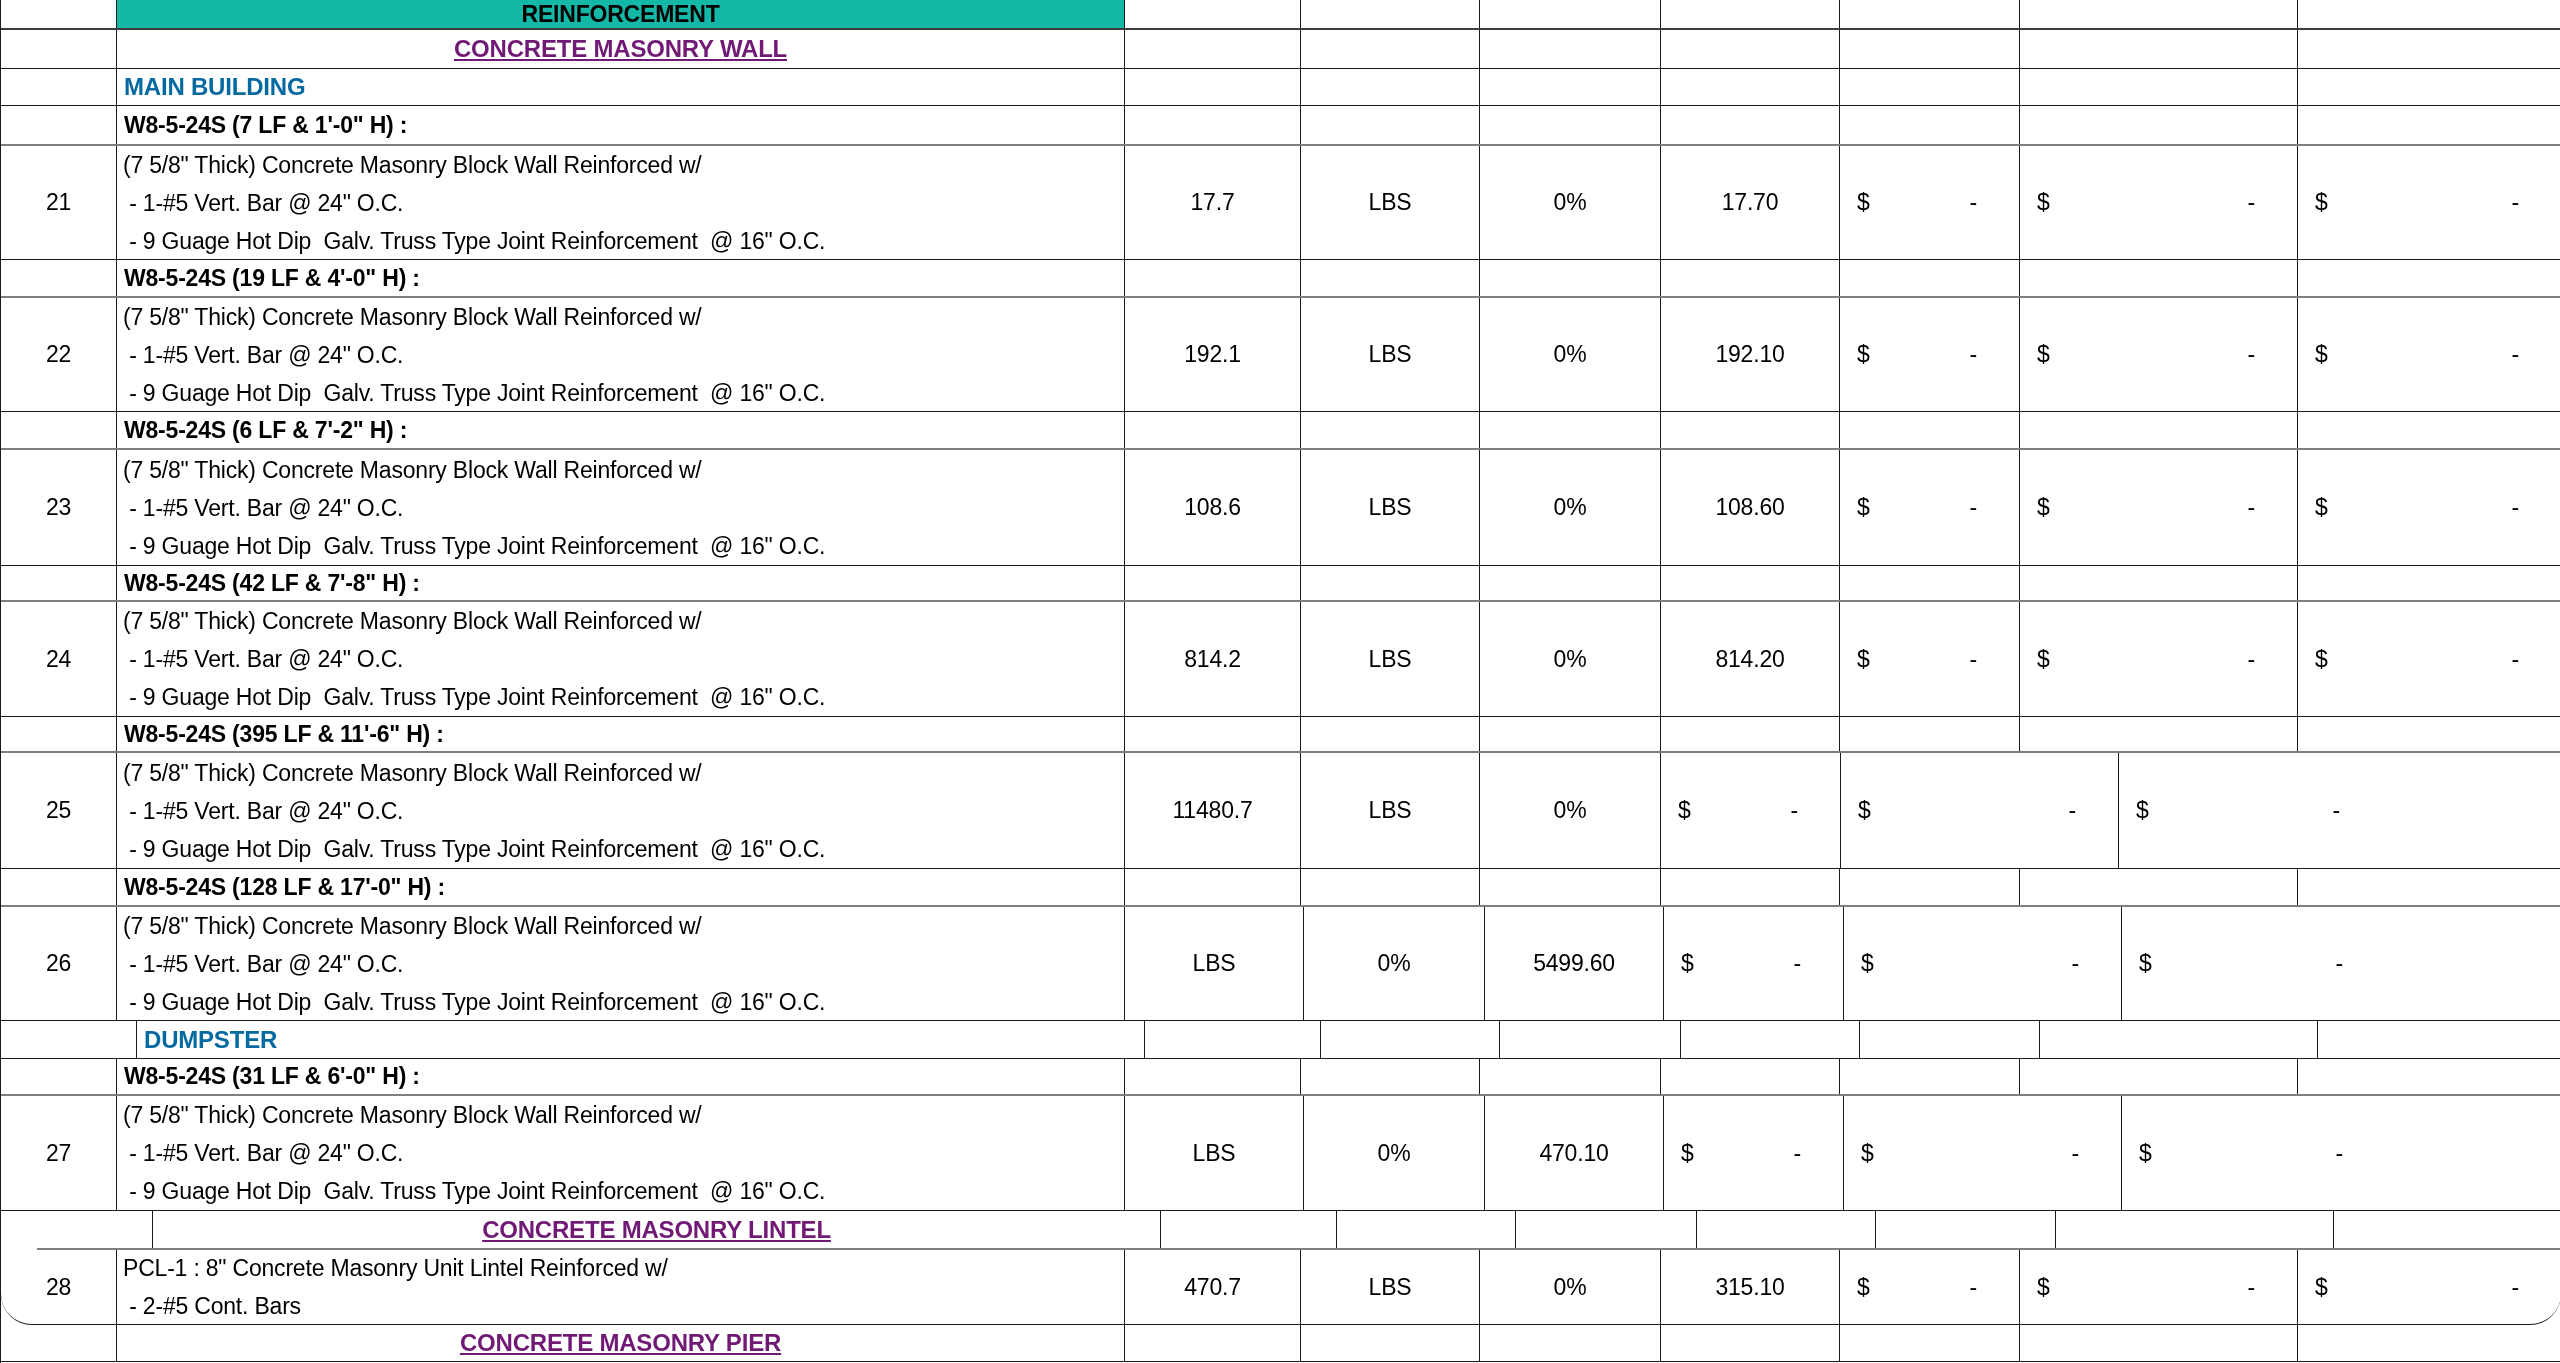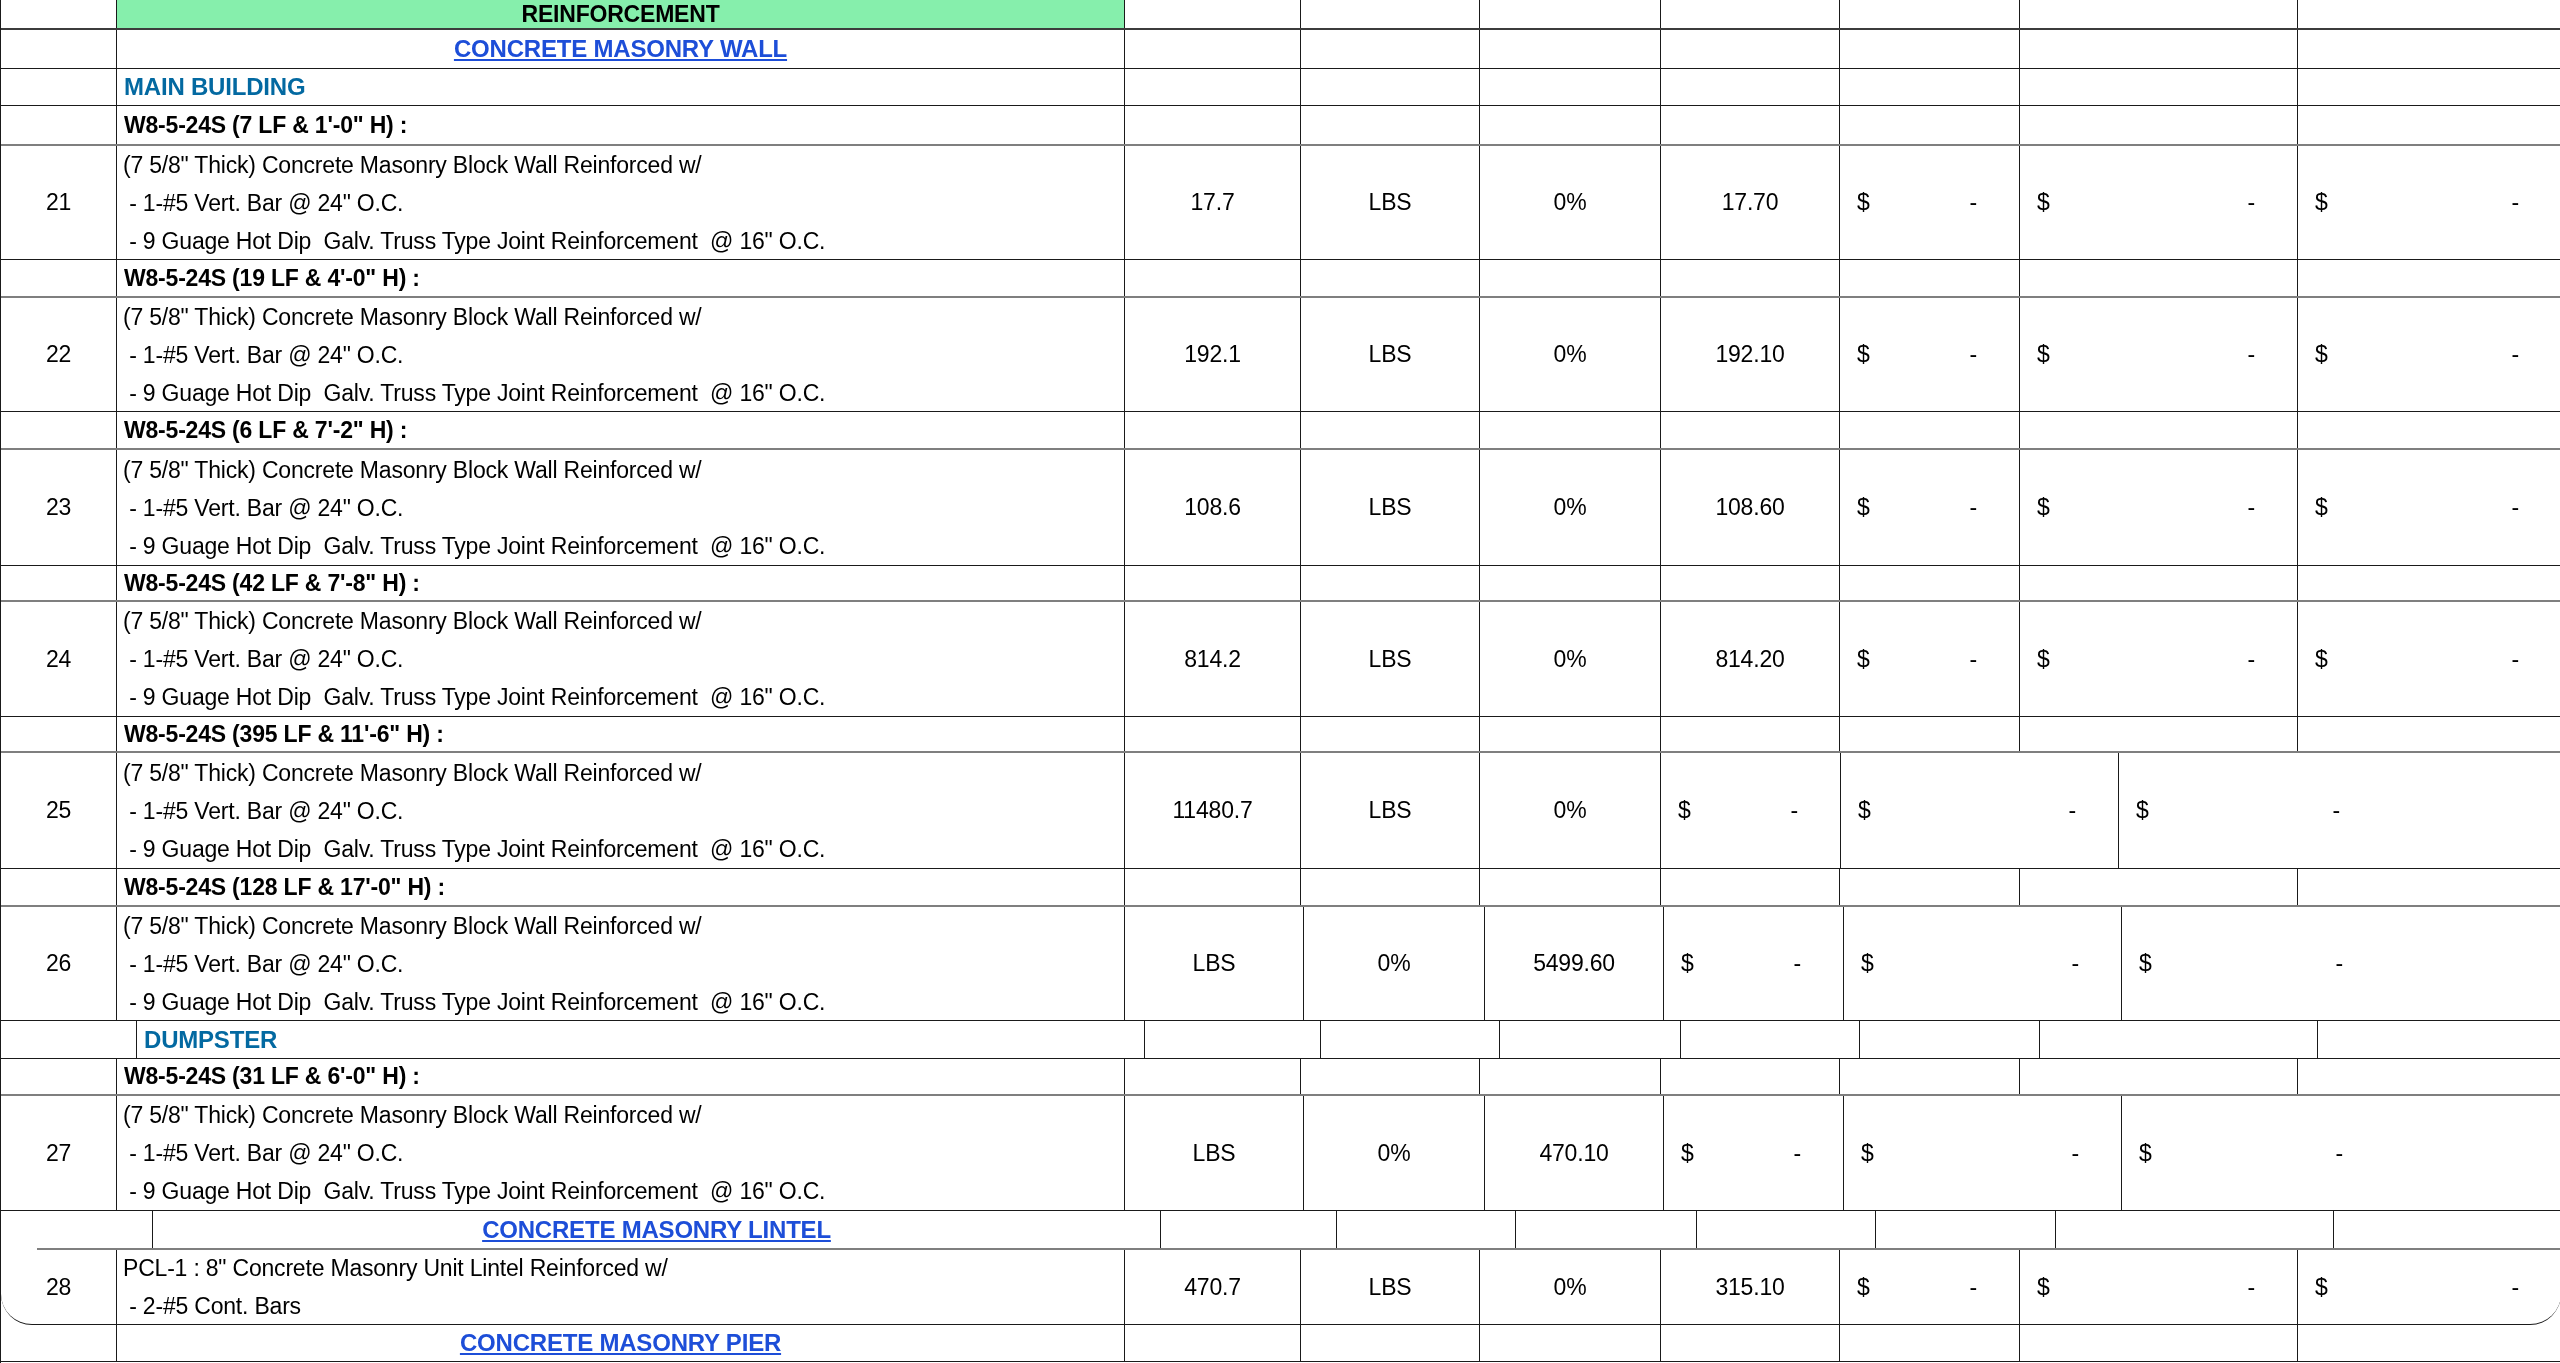--- a/index.html
+++ b/index.html
@@ -23,23 +23,23 @@
   }
   .cell.c8{border-right:none;}
   .c0{width:116px}.c1{width:1008px}.c2{width:176px}.c3{width:179px}
   .c4{width:181px}.c5{width:179px}.c6{width:180px}.c7{width:278px}.c8{width:263px}
   .center{justify-content:center;}
   .left{padding-left:7px;}
   .desc{flex-direction:column;align-items:flex-start;justify-content:center;padding-left:6px;}
   .desc-line{white-space:pre;line-height:38px;font-size:23px;}
   .money{justify-content:space-between;padding-left:17px;padding-right:42px;}
   .val{font-size:23px;white-space:pre;}
-  .section-cell{background:#86efac;text-align:center;}
+  .section-cell{background:#14b8a6;text-align:center;}
   .section-title{font-weight:bold;font-size:23px;}
-  .link-text{color:#1d4ed8;font-weight:bold;text-decoration:underline;font-size:24px;}
+  .link-text{color:#701a75;font-weight:bold;text-decoration:underline;font-size:24px;}
   .red-title{color:#0369a1;font-weight:bold;font-size:24px;}
   .itemhdr-text{font-weight:bold;font-size:23px;white-space:pre;}
 </style>
 </head>
 <body>
 
 <div id="sheet">
     <div class="row first-row" style="height: 30px;">
       <div class="cell c0 center"></div>
       <div class="cell c1 center section-cell">

